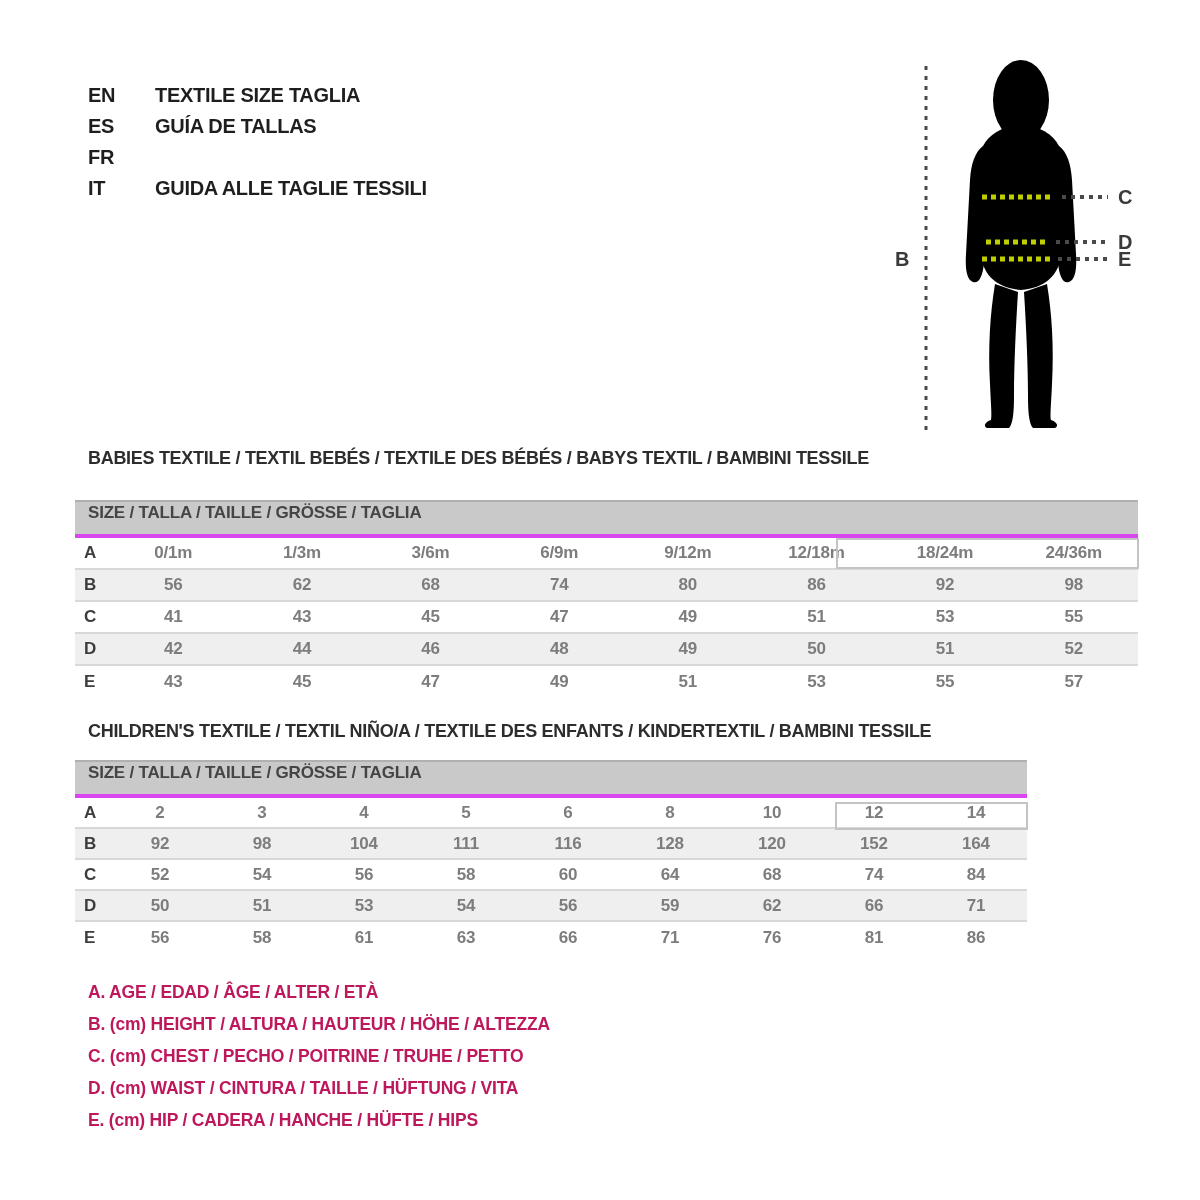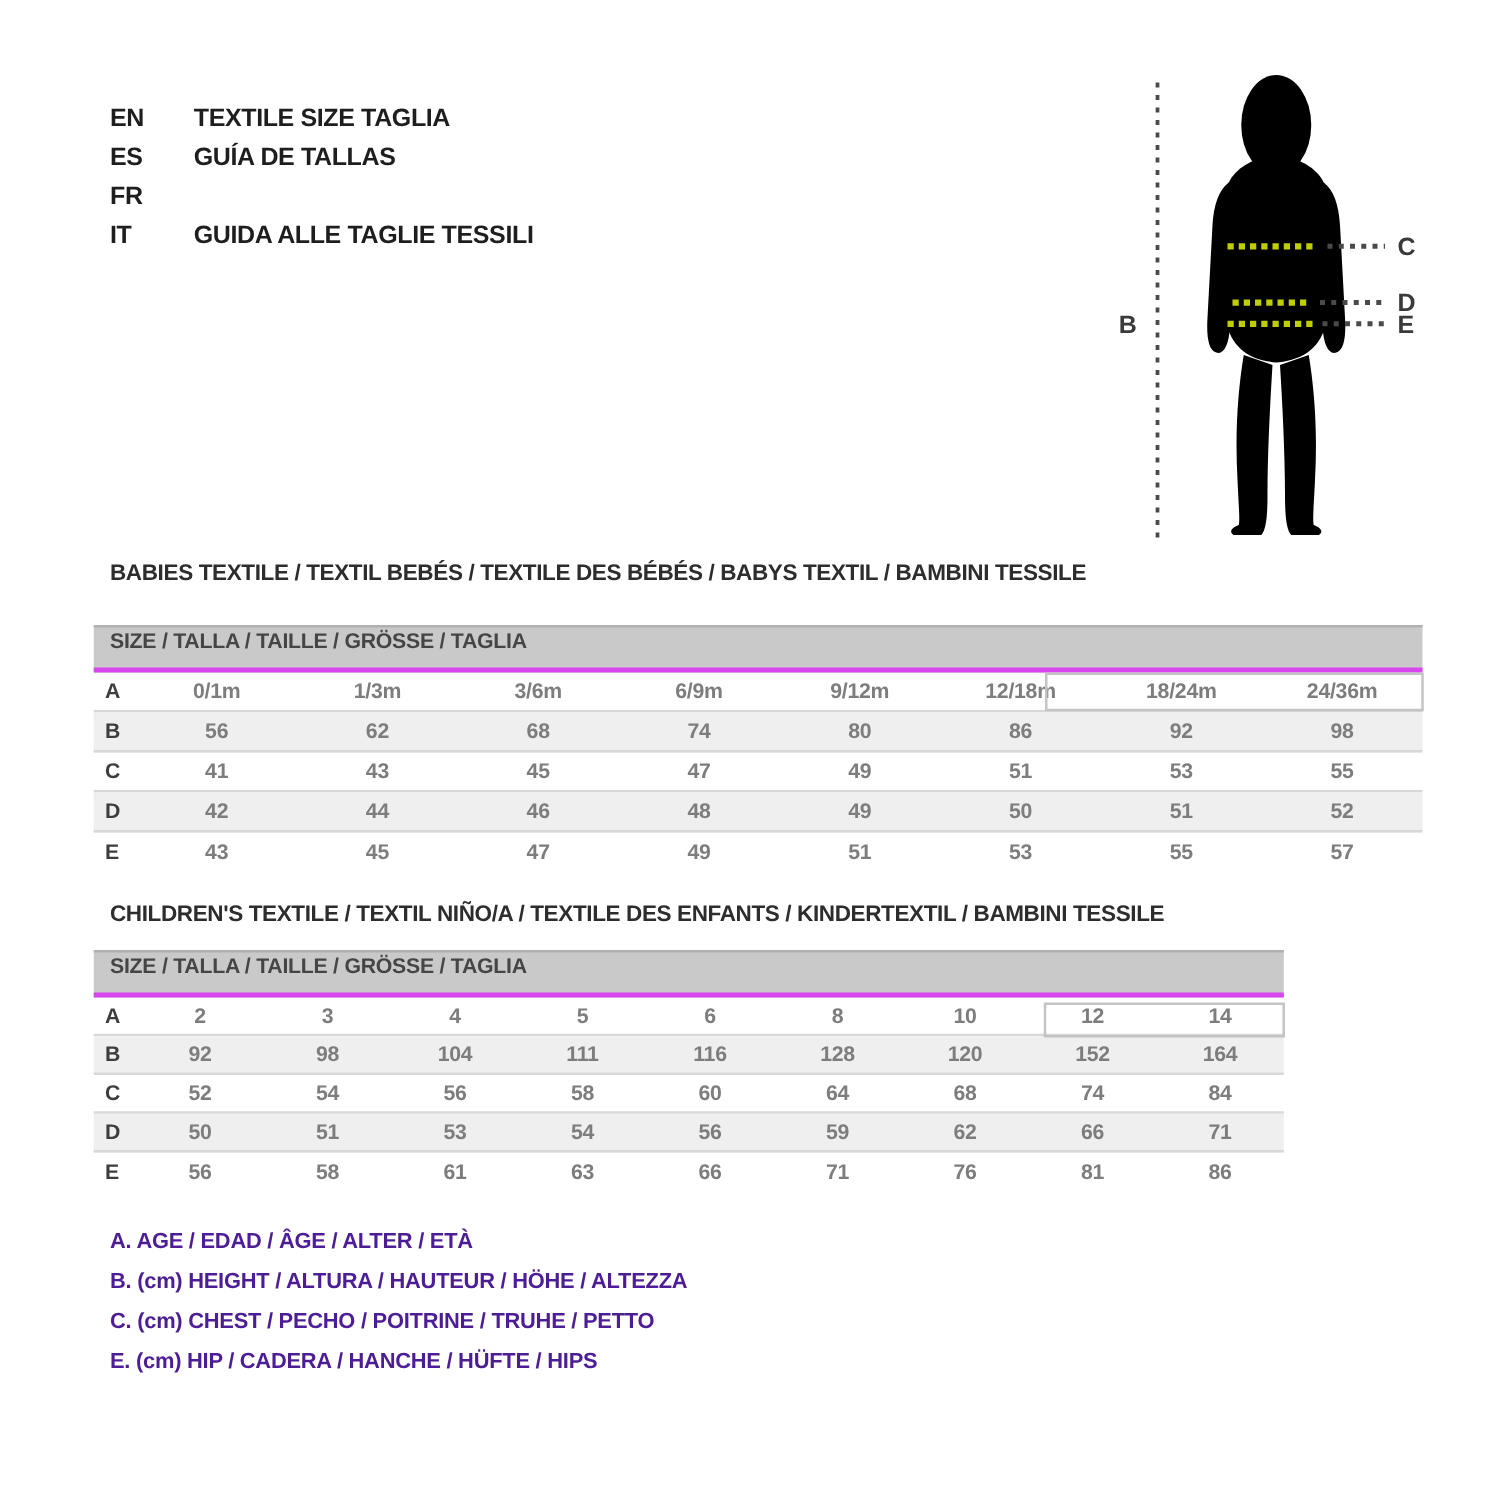--- a/index.html
+++ b/index.html
@@ -32,21 +32,21 @@
   .tcell{font-size:17px;font-weight:700;color:#7d7d7d;text-align:center;letter-spacing:-0.2px;}
   #babies-table{top:500px;width:1063px;}
   #babies-table .trow{height:32px;}
   #children-table{top:760px;width:952px;}
   #children-table .trow{height:31px;}
   .highlight-box{position:absolute;border:2px solid #c4c4c4;box-sizing:border-box;pointer-events:none;background:transparent;}
   #babies-highlight{left:761px;top:0px;width:303px;height:31px;}
   #children-highlight{left:760px;top:4px;width:193px;height:28px;}
   
   .legend-block{position:absolute;left:88px;top:976px;}
-  .legend-line{font-size:17.5px;font-weight:700;color:#4c1d95;line-height:32px;letter-spacing:-0.2px;white-space:nowrap;}
+  .legend-line{font-size:17.5px;font-weight:700;color:#be185d;line-height:32px;letter-spacing:-0.2px;white-space:nowrap;}
 </style>
 </head>
 <body>
 
 <div id="canvas">
 
   <div class="lang-block">
     <div class="lang-row">
       <span class="lang-code">EN</span>
       <span class="lang-label">TEXTILE SIZE TAGLIA</span>
@@ -228,16 +228,17 @@
           <div class="tcell">81</div>
           <div class="tcell">86</div>
         </div>
       </div>
   </div>
 
   <div class="legend-block">
     <div class="legend-line">A. AGE / EDAD / ÂGE / ALTER / ETÀ</div>
     <div class="legend-line">B. (cm) HEIGHT / ALTURA / HAUTEUR / HÖHE / ALTEZZA</div>
     <div class="legend-line">C. (cm) CHEST / PECHO / POITRINE / TRUHE / PETTO</div>
+    <div class="legend-line">D. (cm) WAIST / CINTURA / TAILLE / HÜFTUNG / VITA</div>
     <div class="legend-line">E. (cm) HIP / CADERA / HANCHE / HÜFTE / HIPS</div>
   </div>
 
 </div>
 
 </body></html>

